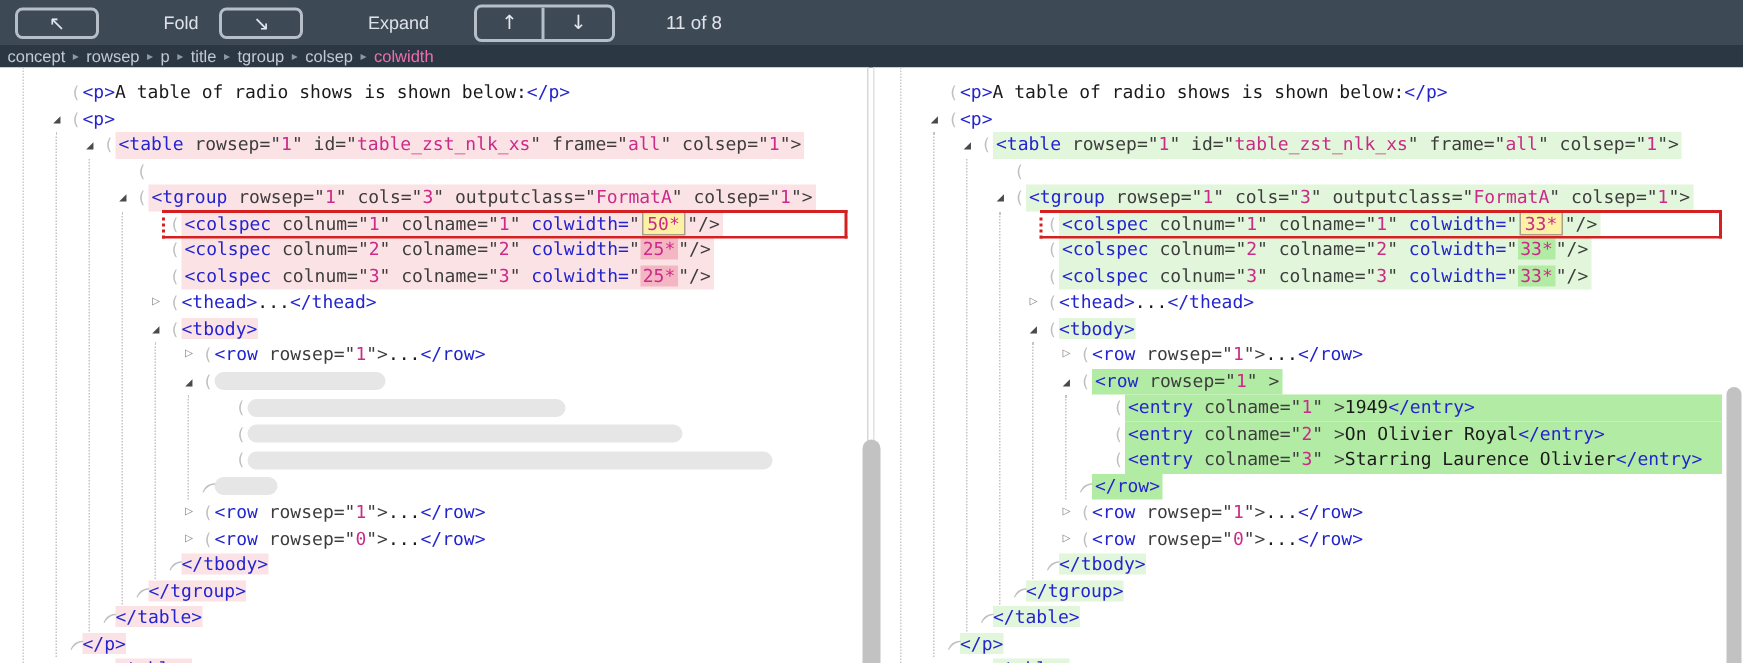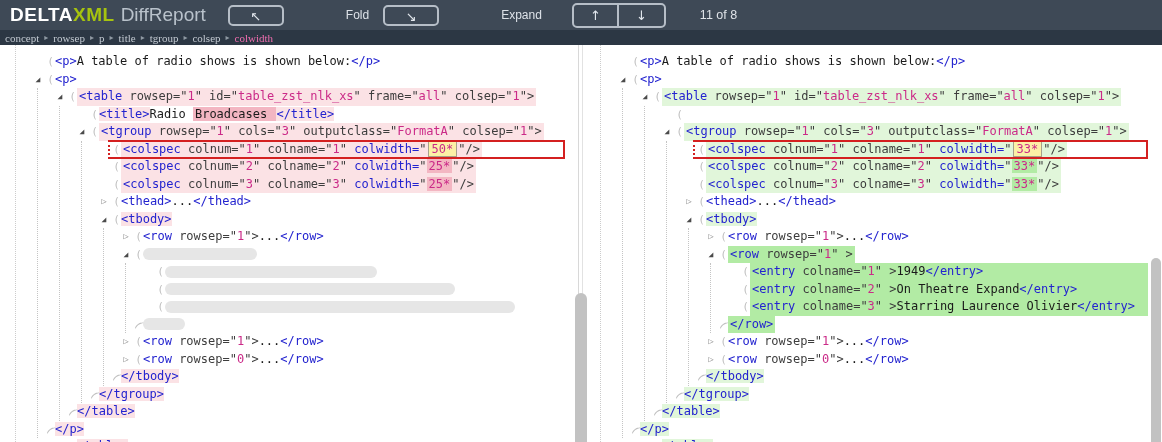--- a/index.html
+++ b/index.html
@@ -9,30 +9,30 @@
   
   .hdr{position:absolute;left:0;top:0;width:100%;height:30px;background:#3e4956;
        display:flex;align-items:center;box-sizing:border-box;padding:0 10px;}
   .logo{display:flex;align-items:baseline;margin-right:22px;white-space:nowrap;}
   .logo .l1{color:#ffffff;font-weight:bold;font-size:19px;letter-spacing:.5px;}
   .logo .l2{color:#a6c30f;font-weight:bold;font-size:19px;letter-spacing:.5px;}
   .logo .l3{color:#b9c2cb;font-size:19px;margin-left:6px;font-weight:normal;}
   .iconbtn{background:transparent;border:2px solid #b6bec7;border-radius:5px;width:56px;height:21px;
            color:#e3e8ee;font-size:13px;line-height:17px;cursor:pointer;flex:none;
            font-family:"DejaVu Sans", sans-serif;}
-  .btnlabel{color:#dde2e8;font-size:12px;margin:0 14px 0 22px;padding-left:40px;}
+  .btnlabel{color:#dde2e8;font-size:12px;margin:0 14px 0 3px;padding-left:40px;}
   .btngroup{display:flex;border:2px solid #b6bec7;border-radius:5px;height:21px;margin-left:16px;overflow:hidden;}
   .btngroup button{background:transparent;border:none;width:45px;color:#e3e8ee;font-size:13px;cursor:pointer;
                    font-family:"DejaVu Sans", sans-serif;}
   .btngroup button:first-child{border-right:2px solid #b6bec7;}
   .counter{color:#dfe3e8;font-size:12.5px;margin-left:34px;}
 
   
   .bc{position:absolute;left:0;top:30px;width:100%;height:15px;background:#2c3744;
-      display:flex;align-items:center;box-sizing:border-box;padding:0 5px;font-size:11px;font-family:Liberation Serif, serif;}
+      display:flex;align-items:center;box-sizing:border-box;padding:0 5px;font-size:11px;}
   .bc-item{color:#c2c9d1;cursor:pointer;}
   .bc-item.current{color:#f06eb0;}
   .bc-sep{color:#8f99a3;font-size:8px;margin:0 5px;}
 
   
   .pane{position:absolute;top:45px;bottom:0;background:#ffffff;overflow:hidden;}
   .pane-left{left:0;width:578px;border-right:1px solid #d8d8d8;}
   .pane-right{left:582px;right:0;border-left:1px solid #e2e2e2;}
   .rows{position:absolute;left:0;top:8px;right:0;}
   .row{position:relative;display:flex;height:17.5px;line-height:17.5px;
@@ -60,25 +60,20 @@
   .guide{position:absolute;width:0;border-left:1px dotted #c4c4c4;}
   .root-guide{position:absolute;top:0;bottom:0;width:0;border-left:1px dotted #cccccc;}
   .thumb{position:absolute;background:#c2c2c2;border-radius:6px;z-index:5;}
 </style>
 </head>
 <body>
 
 <div class="app">
 
   <div class="hdr">
-    <div class="logo">
-      <span class="l1">DELTA</span>
-        <span class="l2">XML</span>
-        <span class="l3">DiffReport</span>
-    </div>
     <button class="iconbtn"><span>↖</span></button>
     <span class="btnlabel">Fold</span>
     <button class="iconbtn"><span>↘</span></button>
     <span class="btnlabel">Expand</span>
     <div class="btngroup">
       <button><span>↑</span></button>
       <button><span>↓</span></button>
     </div>
     <span class="counter">11 of 8</span>
   </div>
@@ -98,21 +93,21 @@
       <span class="bc-sep">▸</span>
       <span class="bc-item current">colwidth</span>
     </nav>
 
   <div class="pane pane-left" id="paneL">
     <div class="root-guide" style="left: 15px;"></div>
     <div class="rows">
         <div class="row" style="padding-left: 30px;"><span class="exp"></span><span class="fold">(</span><span class="line"><span class="c-t">&lt;p&gt;</span><span class="c-x">A table of radio shows is shown below:</span><span class="c-t">&lt;/p&gt;</span></span></div>
         <div class="row" style="padding-left: 30px;"><span class="exp">◢</span><span class="fold">(</span><span class="line"><span class="c-t">&lt;p&gt;</span></span></div>
         <div class="row" style="padding-left: 52px;"><span class="exp">◢</span><span class="fold">(</span><span class="line b-p"><span class="c-t">&lt;table</span><span class="c-a"> rowsep="</span><span class="c-v">1</span><span class="c-a">" id="</span><span class="c-v">table_zst_nlk_xs</span><span class="c-a">" frame="</span><span class="c-v">all</span><span class="c-a">" colsep="</span><span class="c-v">1</span><span class="c-a">"&gt;</span></span></div>
-        <div class="row" style="padding-left: 74px;"><span class="exp"></span><span class="fold">(</span><span class="line"><span class="c-t b-p">&lt;title&gt;</span><span class="c-x">Radio </span><span class="c-x b-P">Broadcases </span><span class="c-t b-p">&lt;/title&gt;</span></span></div>
+        <div class="row" style="padding-left: 74px;"><span class="exp"></span><span class="fold">(</span></div>
         <div class="row" style="padding-left: 74px;"><span class="exp">◢</span><span class="fold">(</span><span class="line b-p"><span class="c-t">&lt;tgroup</span><span class="c-a"> rowsep="</span><span class="c-v">1</span><span class="c-a">" cols="</span><span class="c-v">3</span><span class="c-a">" outputclass="</span><span class="c-v">FormatA</span><span class="c-a">" colsep="</span><span class="c-v">1</span><span class="c-a">"&gt;</span></span></div>
         <div class="row" style="padding-left: 96px;"><span class="exp"></span><span class="fold">(</span><span class="line b-p"><span class="c-t">&lt;colspec</span><span class="c-a"> colnum="</span><span class="c-v">1</span><span class="c-a">" colname="</span><span class="c-v">1</span><span class="c-a">" </span><span class="c-t">colwidth=</span><span class="c-a">"</span><span class="c-v b-y">50*</span><span class="c-a">"/&gt;</span></span><div class="selbox" style="left: 108px; right: 13px;"></div></div>
         <div class="row" style="padding-left: 96px;"><span class="exp"></span><span class="fold">(</span><span class="line b-p"><span class="c-t">&lt;colspec</span><span class="c-a"> colnum="</span><span class="c-v">2</span><span class="c-a">" colname="</span><span class="c-v">2</span><span class="c-a">" </span><span class="c-t">colwidth=</span><span class="c-a">"</span><span class="c-v b-P">25*</span><span class="c-a">"/&gt;</span></span></div>
         <div class="row" style="padding-left: 96px;"><span class="exp"></span><span class="fold">(</span><span class="line b-p"><span class="c-t">&lt;colspec</span><span class="c-a"> colnum="</span><span class="c-v">3</span><span class="c-a">" colname="</span><span class="c-v">3</span><span class="c-a">" </span><span class="c-t">colwidth=</span><span class="c-a">"</span><span class="c-v b-P">25*</span><span class="c-a">"/&gt;</span></span></div>
         <div class="row" style="padding-left: 96px;"><span class="exp closed">▷</span><span class="fold">(</span><span class="line"><span class="c-t">&lt;thead&gt;</span><span class="c-x">...</span><span class="c-t">&lt;/thead&gt;</span></span></div>
         <div class="row" style="padding-left: 96px;"><span class="exp">◢</span><span class="fold">(</span><span class="line"><span class="c-t b-p">&lt;tbody&gt;</span></span></div>
         <div class="row" style="padding-left: 118px;"><span class="exp closed">▷</span><span class="fold">(</span><span class="line"><span class="c-t">&lt;row</span><span class="c-a"> rowsep="</span><span class="c-v">1</span><span class="c-a">"&gt;</span><span class="c-x">...</span><span class="c-t">&lt;/row&gt;</span></span></div>
         <div class="row" style="padding-left: 118px;"><span class="exp">◢</span><span class="fold">(</span><span class="line"><span class="bar" style="width: 114px;"></span></span></div>
         <div class="row" style="padding-left: 140px;"><span class="exp"></span><span class="fold">(</span><span class="line"><span class="bar" style="width: 212px;"></span></span></div>
         <div class="row" style="padding-left: 140px;"><span class="exp"></span><span class="fold">(</span><span class="line"><span class="bar" style="width: 290px;"></span></span></div>
@@ -141,21 +136,21 @@
         <div class="row" style="padding-left: 76px;"><span class="exp"></span><span class="fold">(</span></div>
         <div class="row" style="padding-left: 76px;"><span class="exp">◢</span><span class="fold">(</span><span class="line b-g"><span class="c-t">&lt;tgroup</span><span class="c-a"> rowsep="</span><span class="c-v">1</span><span class="c-a">" cols="</span><span class="c-v">3</span><span class="c-a">" outputclass="</span><span class="c-v">FormatA</span><span class="c-a">" colsep="</span><span class="c-v">1</span><span class="c-a">"&gt;</span></span></div>
         <div class="row" style="padding-left: 98px;"><span class="exp"></span><span class="fold">(</span><span class="line b-g"><span class="c-t">&lt;colspec</span><span class="c-a"> colnum="</span><span class="c-v">1</span><span class="c-a">" colname="</span><span class="c-v">1</span><span class="c-a">" </span><span class="c-t">colwidth=</span><span class="c-a">"</span><span class="c-v b-y">33*</span><span class="c-a">"/&gt;</span></span><div class="selbox" style="left: 110px; right: 14px;"></div></div>
         <div class="row" style="padding-left: 98px;"><span class="exp"></span><span class="fold">(</span><span class="line b-g"><span class="c-t">&lt;colspec</span><span class="c-a"> colnum="</span><span class="c-v">2</span><span class="c-a">" colname="</span><span class="c-v">2</span><span class="c-a">" </span><span class="c-t">colwidth=</span><span class="c-a">"</span><span class="c-v b-G">33*</span><span class="c-a">"/&gt;</span></span></div>
         <div class="row" style="padding-left: 98px;"><span class="exp"></span><span class="fold">(</span><span class="line b-g"><span class="c-t">&lt;colspec</span><span class="c-a"> colnum="</span><span class="c-v">3</span><span class="c-a">" colname="</span><span class="c-v">3</span><span class="c-a">" </span><span class="c-t">colwidth=</span><span class="c-a">"</span><span class="c-v b-G">33*</span><span class="c-a">"/&gt;</span></span></div>
         <div class="row" style="padding-left: 98px;"><span class="exp closed">▷</span><span class="fold">(</span><span class="line"><span class="c-t">&lt;thead&gt;</span><span class="c-x">...</span><span class="c-t">&lt;/thead&gt;</span></span></div>
         <div class="row" style="padding-left: 98px;"><span class="exp">◢</span><span class="fold">(</span><span class="line"><span class="c-t b-g">&lt;tbody&gt;</span></span></div>
         <div class="row" style="padding-left: 120px;"><span class="exp closed">▷</span><span class="fold">(</span><span class="line"><span class="c-t">&lt;row</span><span class="c-a"> rowsep="</span><span class="c-v">1</span><span class="c-a">"&gt;</span><span class="c-x">...</span><span class="c-t">&lt;/row&gt;</span></span></div>
         <div class="row" style="padding-left: 120px;"><span class="exp">◢</span><span class="fold">(</span><span class="line b-G"><span class="c-t">&lt;row</span><span class="c-a"> rowsep="</span><span class="c-v">1</span><span class="c-a">" &gt;</span></span></div>
         <div class="row" style="padding-left: 142px;"><span class="exp"></span><span class="fold">(</span><span class="line b-G fw"><span class="c-t">&lt;entry</span><span class="c-a"> colname="</span><span class="c-v">1</span><span class="c-a">" &gt;</span><span class="c-x">1949</span><span class="c-t">&lt;/entry&gt;</span></span></div>
-        <div class="row" style="padding-left: 142px;"><span class="exp"></span><span class="fold">(</span><span class="line b-G fw"><span class="c-t">&lt;entry</span><span class="c-a"> colname="</span><span class="c-v">2</span><span class="c-a">" &gt;</span><span class="c-x">On Theatre Expand</span><span class="c-t">&lt;/entry&gt;</span></span></div>
+        <div class="row" style="padding-left: 142px;"><span class="exp"></span><span class="fold">(</span><span class="line b-G fw"><span class="c-t">&lt;entry</span><span class="c-a"> colname="</span><span class="c-v">2</span><span class="c-a">" &gt;</span><span class="c-x">On Olivier Royal</span><span class="c-t">&lt;/entry&gt;</span></span></div>
         <div class="row" style="padding-left: 142px;"><span class="exp"></span><span class="fold">(</span><span class="line b-G fw"><span class="c-t">&lt;entry</span><span class="c-a"> colname="</span><span class="c-v">3</span><span class="c-a">" &gt;</span><span class="c-x">Starring Laurence Olivier</span><span class="c-t">&lt;/entry&gt;</span></span></div>
         <div class="row" style="padding-left: 120px;"><span class="exp"></span><span class="fold close">(</span><span class="line b-G"><span class="c-t">&lt;/row&gt;</span></span></div>
         <div class="row" style="padding-left: 120px;"><span class="exp closed">▷</span><span class="fold">(</span><span class="line"><span class="c-t">&lt;row</span><span class="c-a"> rowsep="</span><span class="c-v">1</span><span class="c-a">"&gt;</span><span class="c-x">...</span><span class="c-t">&lt;/row&gt;</span></span></div>
         <div class="row" style="padding-left: 120px;"><span class="exp closed">▷</span><span class="fold">(</span><span class="line"><span class="c-t">&lt;row</span><span class="c-a"> rowsep="</span><span class="c-v">0</span><span class="c-a">"&gt;</span><span class="c-x">...</span><span class="c-t">&lt;/row&gt;</span></span></div>
         <div class="row" style="padding-left: 98px;"><span class="exp"></span><span class="fold close">(</span><span class="line"><span class="c-t b-g">&lt;/tbody&gt;</span></span></div>
         <div class="row" style="padding-left: 76px;"><span class="exp"></span><span class="fold close">(</span><span class="line"><span class="c-t b-g">&lt;/tgroup&gt;</span></span></div>
         <div class="row" style="padding-left: 54px;"><span class="exp"></span><span class="fold close">(</span><span class="line"><span class="c-t b-g">&lt;/table&gt;</span></span></div>
         <div class="row" style="padding-left: 32px;"><span class="exp"></span><span class="fold close">(</span><span class="line"><span class="c-t b-g">&lt;/p&gt;</span></span></div>
         <div class="row" style="padding-left: 54px;"><span class="exp"></span><span class="fold"></span><span class="line"><span class="c-t b-g">&lt;table </span></span></div>
       </div>

